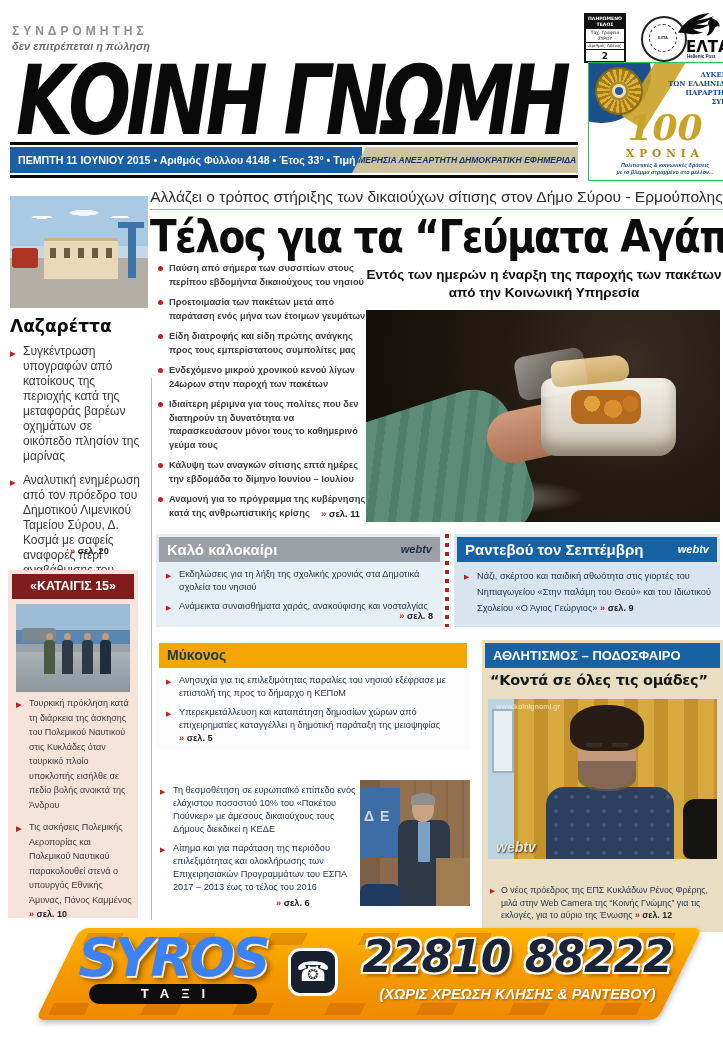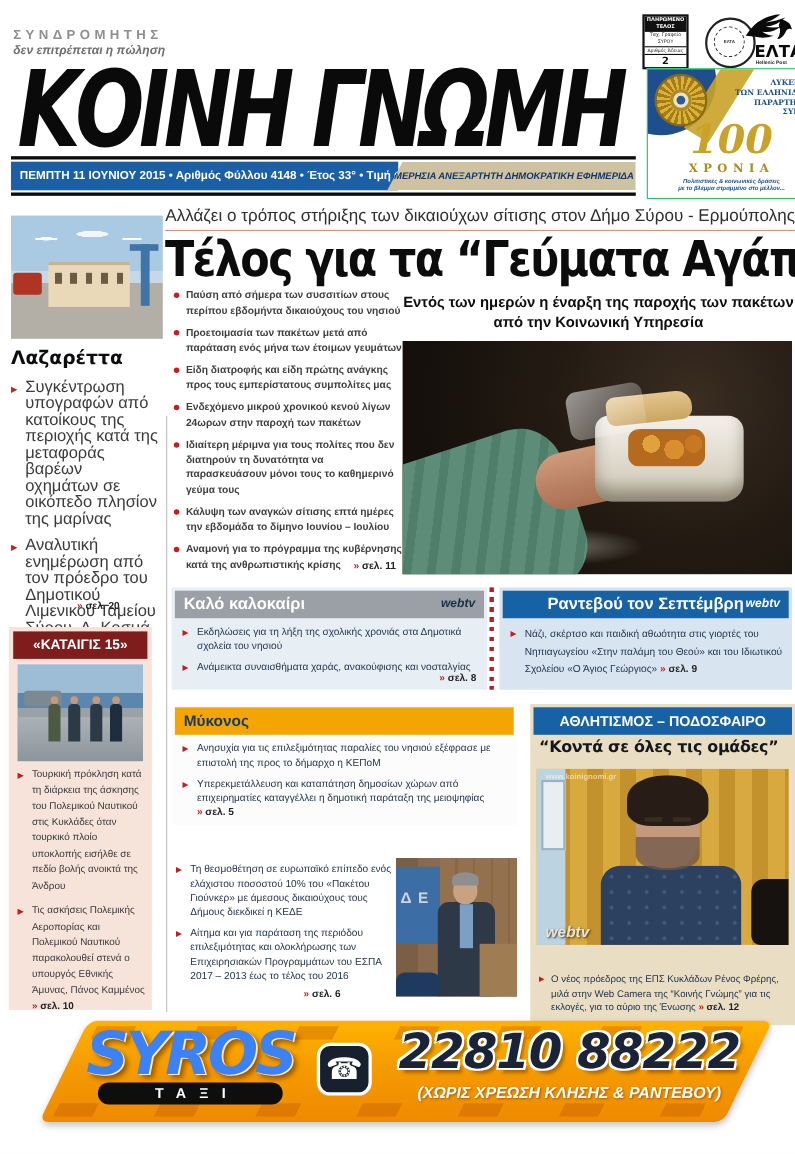--- a/index.html
+++ b/index.html
@@ -138,21 +138,21 @@
   .ath-wm-top{position:absolute;left:8px;top:4px;font-size:7px;font-weight:bold;color:rgba(255,255,255,.55);}
   .ath-wm{position:absolute;left:8px;bottom:4px;font-size:14px;font-weight:900;font-style:italic;color:#e9e4da;
      text-shadow:1px 1px 2px rgba(0,0,0,.7);}
 
   
   .box-summer{left:156px;top:534px;width:287px;height:93px;background:#e7eef4;}
   .box-sept{left:454px;top:534px;width:266px;height:93px;background:#d8e5f1;}
   .boxhead{position:absolute;left:3px;top:3px;right:3px;height:25px;line-height:25px;padding:0 8px;
            font-size:15px;font-weight:bold;color:#fff;}
   .bh-gray{background:#9aa0a6;}
-  .bh-blue{background:#1761a5;text-align:center;}
+  .bh-blue{background:#1761a5;}
   .bh-orange{background:#f3a602;color:#16395f;font-size:14px;}
   .webtv{position:absolute;right:8px;top:0;font-size:11px;font-weight:900;font-style:italic;letter-spacing:0;}
   .webtv.dark{color:#1b2f45;} .webtv.light{color:#fff;}
   .tri-bullets .li{position:relative;padding-left:13px;margin-bottom:6px;font-size:9.2px;color:#24364e;line-height:13px;}
   .tri-bullets .li::before{content:"▶";position:absolute;left:0;top:1px;font-size:7px;color:#c41e1e;}
   .box-body{position:absolute;left:10px;right:8px;top:34px;}
   .box-ref{position:absolute;right:10px;bottom:6px;font-size:9.2px;}
   .dashes{left:445px;top:534px;width:4px;height:93px;
           background:repeating-linear-gradient(180deg,#b42020 0 4px,transparent 4px 9px);}
 
@@ -166,21 +166,21 @@
   .box-ath{left:482px;top:640px;width:241px;height:292px;background:#e9dec3;}
   .ath-quote{position:absolute;left:8px;top:32px;font-size:14.5px;font-weight:900;color:#14181d;
              font-family:"DejaVu Sans",sans-serif;letter-spacing:-.3px;}
   .ath-cap{position:absolute;left:8px;top:244px;width:226px;font-size:8.8px;color:#24364e;line-height:12.5px;}
   .ath-cap .li{position:relative;padding-left:11px;}
   .ath-cap .li::before{content:"▶";position:absolute;left:0;top:1px;font-size:6.5px;color:#c41e1e;}
 
   
   .laz-title{left:10px;top:316px;font-size:17px;font-weight:900;color:#0d0d0d;font-family:"DejaVu Sans",sans-serif;}
   .side-bullets{width:134px;}
-  .side-bullets .li{position:relative;padding-left:13px;margin-bottom:9px;font-size:15px;color:#3a3a3a;line-height:15px;}
+  .side-bullets .li{position:relative;padding-left:13px;margin-bottom:9px;font-size:12px;color:#3a3a3a;line-height:15px;}
   .side-bullets .li::before{content:"▶";position:absolute;left:0;top:2px;font-size:7.5px;color:#c41e1e;}
   .laz-list{left:10px;top:344px;}
   .laz-ref{left:70px;top:546px;font-size:9.2px;}
   .kata-card{left:8px;top:570px;width:130px;height:348px;background:#f6e3da;}
   .kata-head{position:absolute;left:4px;top:4px;right:4px;height:25px;background:#7f1d1d;color:#fff;
              font-size:12.5px;font-weight:bold;text-align:center;line-height:25px;}
   .kata-list{position:absolute;left:8px;top:126px;width:116px;}
   .kata-list .li{font-size:9px;line-height:14.5px;margin-bottom:8px;}
   .v-divider{left:151px;top:378px;width:1px;height:542px;background:#bcbcbc;}
 

